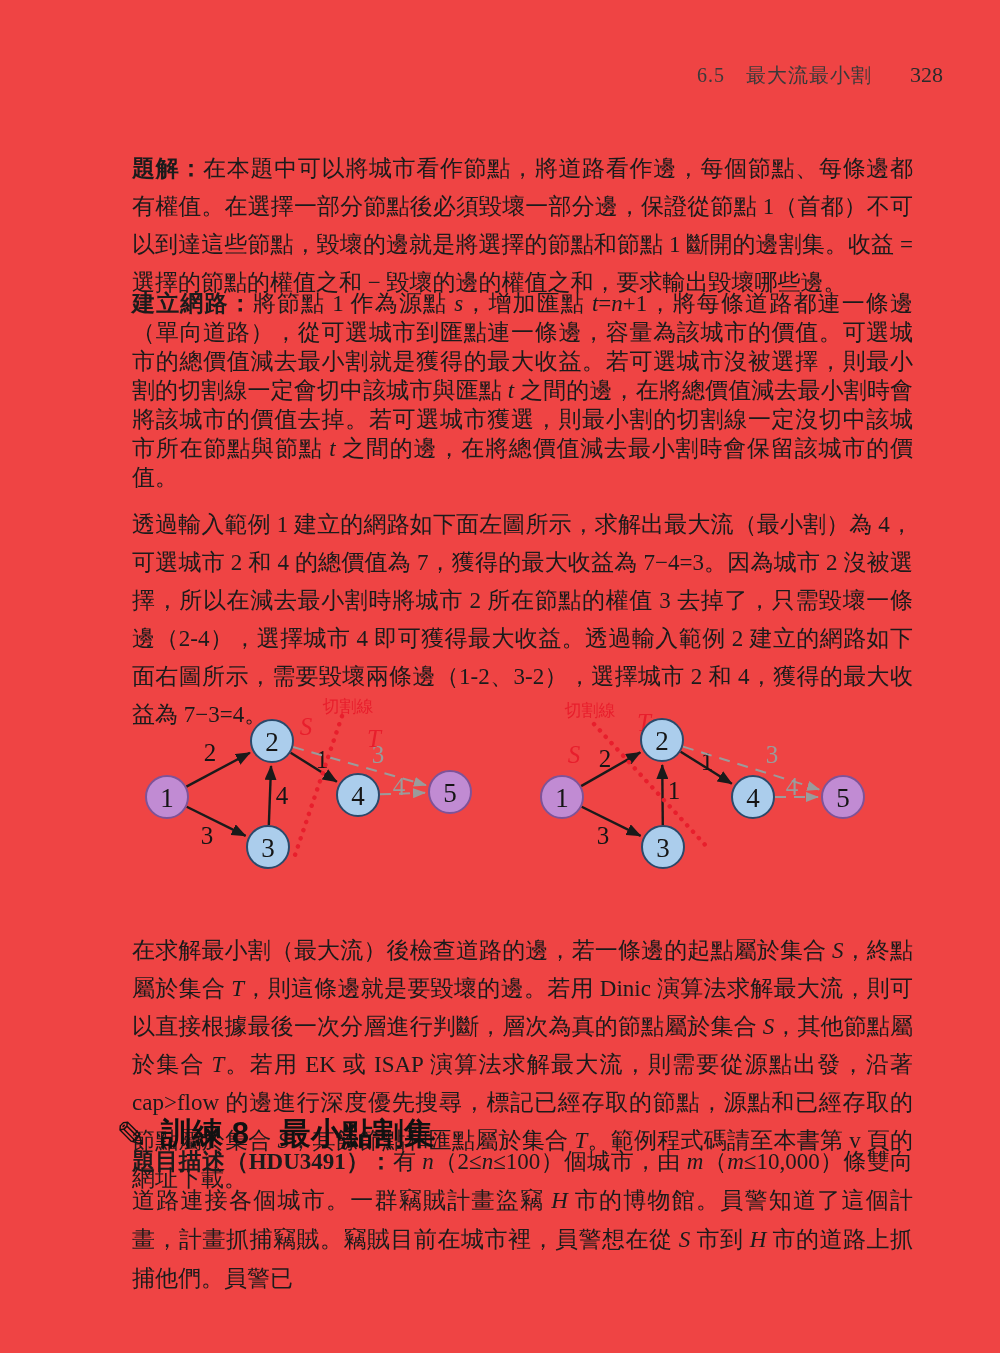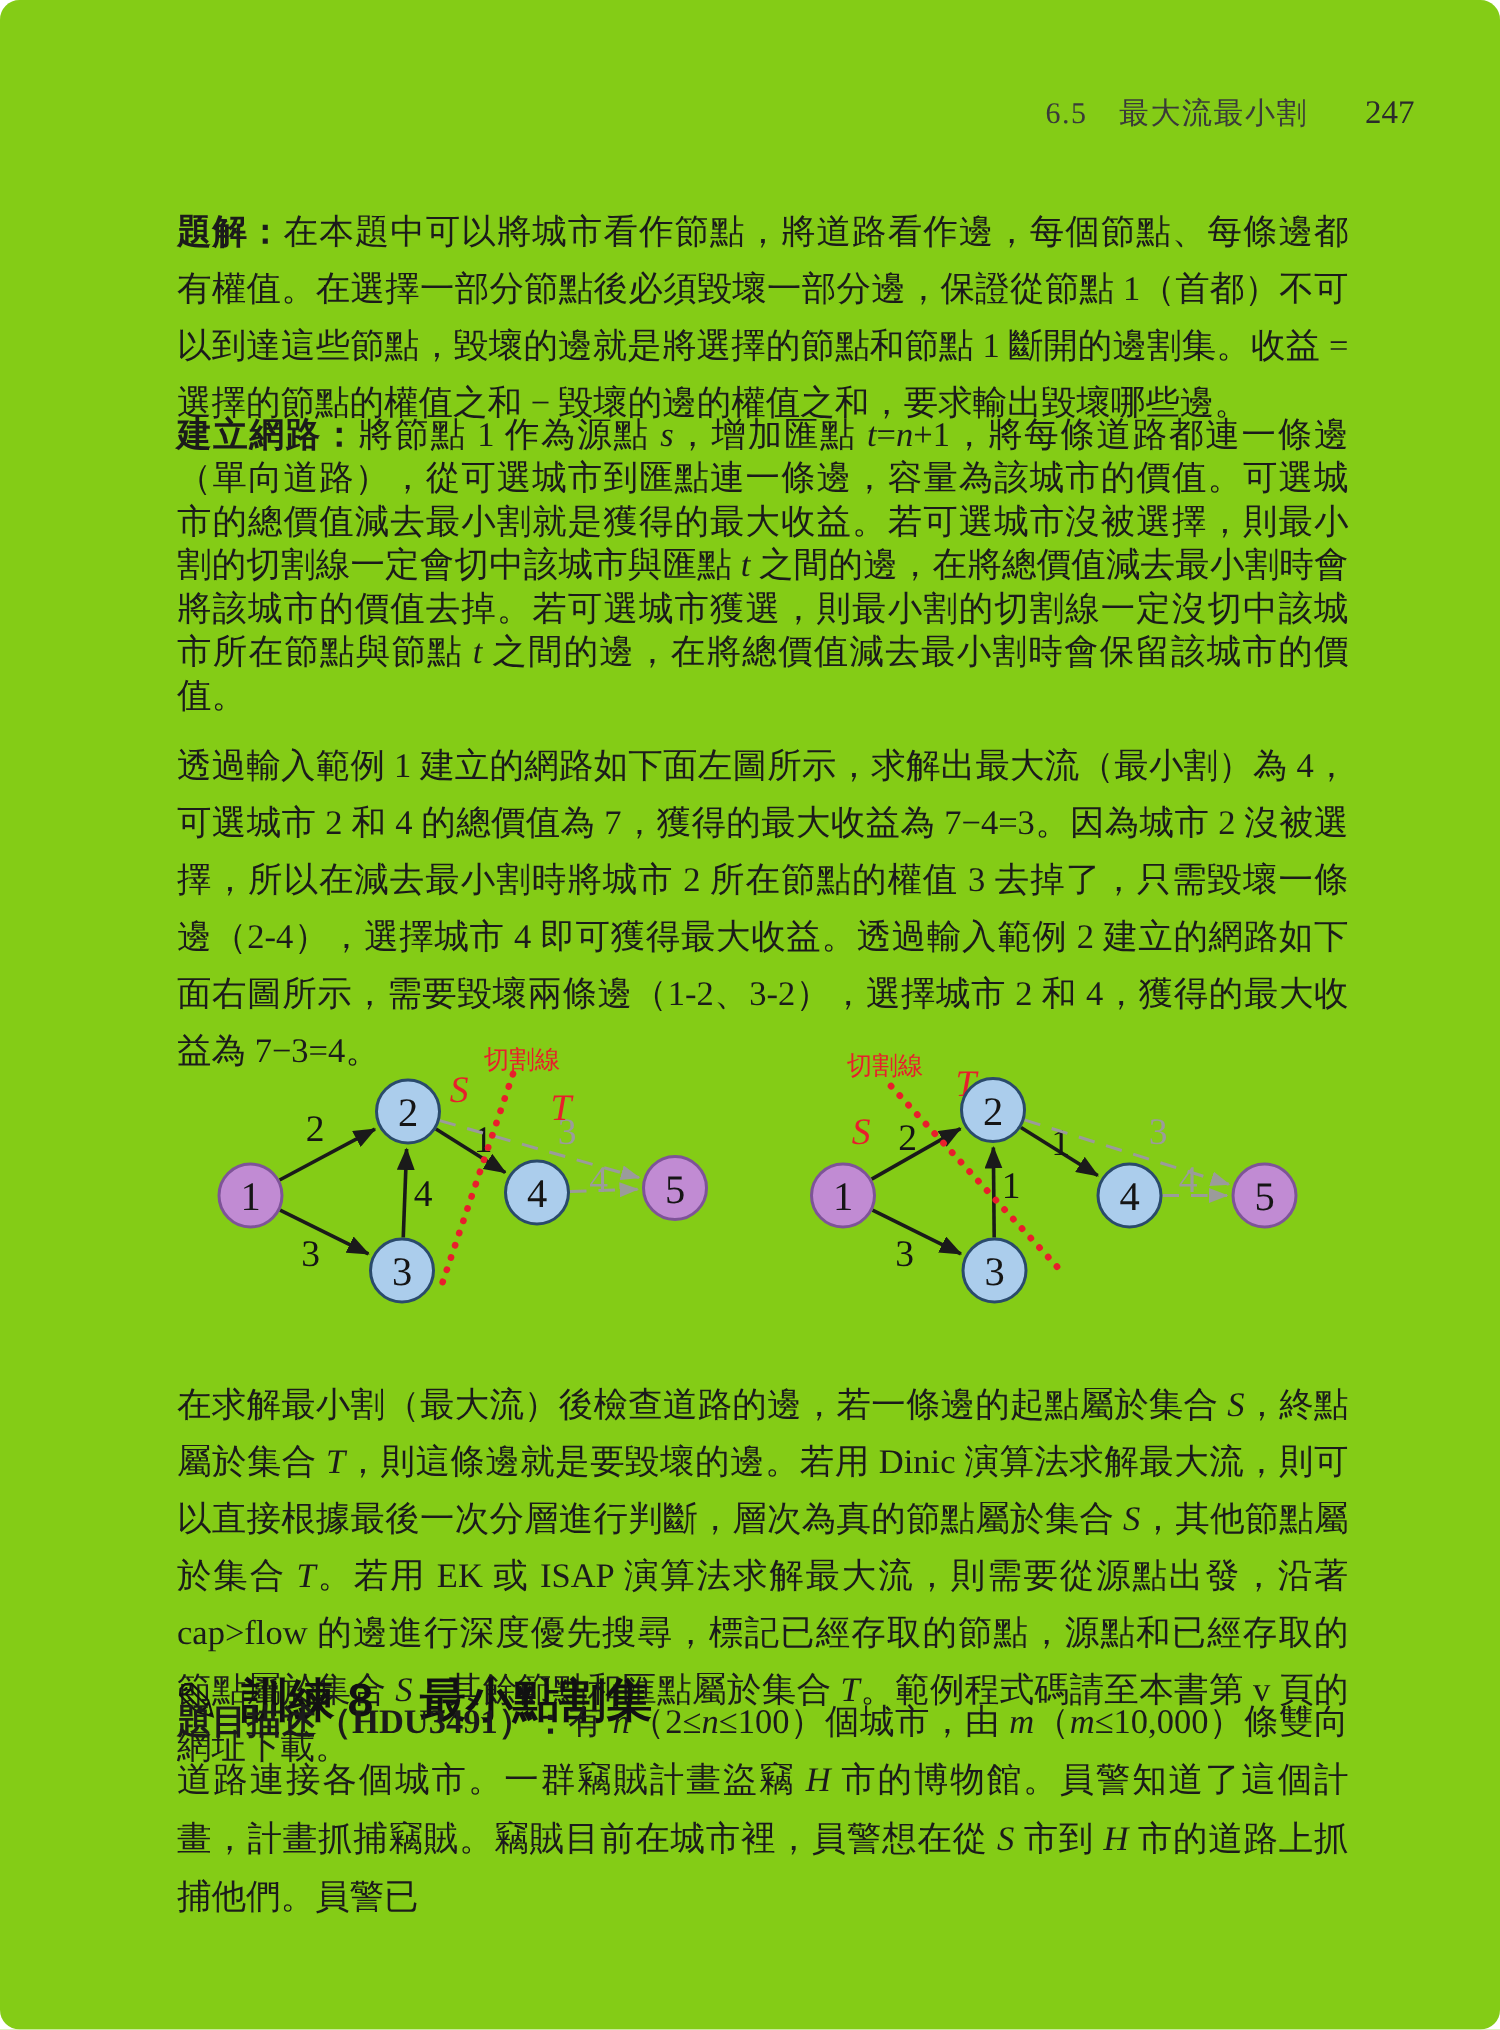--- a/index.html
+++ b/index.html
@@ -1,29 +1,29 @@
 <!DOCTYPE html>
 <html><head>
 <meta charset="utf-8">
 <style>
   html,body{margin:0;padding:0;background:#ffffff;}
   .page{
-    position:relative;width:1000px;height:1353px;background:#84cc16;overflow:hidden;
-    font-family:"Liberation Serif","DejaVu Serif",serif;color:#1b1b1b;border-radius:13px;
+    position:relative;width:1000px;height:1353px;background:#ef4444;overflow:hidden;
+    font-family:"Liberation Serif","DejaVu Serif",serif;color:#1b1b1b;
   }
   
   .running-head{
     position:absolute;top:62px;right:57px;display:flex;align-items:baseline;gap:38px;
     color:#3a3a3a;
   }
   .rh-section{font-size:20px;letter-spacing:1px;}
   .rh-page{font-size:22px;color:#2b2b2b;}
   
   .para{
-    position:absolute;left:118px;width:781px;margin:0;
+    position:absolute;left:118px;width:781px;margin:14px;
     font-size:23px;line-height:38px;text-align:justify;color:#1b1b1b;
   }
   #p1{top:136px;}
   #p2{top:275px;line-height:29px;}
   #p3{top:492px;}
   #p4{top:918px;}
   #p5{top:1128px;line-height:39px;}
   .b{font-weight:bold;}
   .i{font-style:italic;}
   
@@ -46,21 +46,21 @@
   }
   .pencil{font-family:"DejaVu Sans",sans-serif;font-size:37px;line-height:1;transform:translateY(1px);}
 </style>
 </head>
 <body>
 
 <div class="page">
 
   <div class="running-head">
     <span class="rh-section">6.5　最大流最小割</span>
-    <span class="rh-page">247</span>
+    <span class="rh-page">328</span>
   </div>
 
   <p id="p1" class="para"><span class="b">題解：</span><span>在本題中可以將城市看作節點，將道路看作邊，每個節點、每條邊都有權值。在選擇一部分節點後必須毀壞一部分邊，保證從節點 1（首都）不可以到達這些節點，毀壞的邊就是將選擇的節點和節點 1 斷開的邊割集。收益 = 選擇的節點的權值之和 − 毀壞的邊的權值之和，要求輸出毀壞哪些邊。</span></p>
   <p id="p2" class="para"><span class="b">建立網路：</span><span>將節點 1 作為源點 </span><span class="i">s</span><span>，增加匯點 </span><span class="i">t</span><span>=</span><span class="i">n</span><span>+1，將每條道路都連一條邊（單向道路），從可選城市到匯點連一條邊，容量為該城市的價值。可選城市的總價值減去最小割就是獲得的最大收益。若可選城市沒被選擇，則最小割的切割線一定會切中該城市與匯點 </span><span class="i">t</span><span> 之間的邊，在將總價值減去最小割時會將該城市的價值去掉。若可選城市獲選，則最小割的切割線一定沒切中該城市所在節點與節點 </span><span class="i">t</span><span> 之間的邊，在將總價值減去最小割時會保留該城市的價值。</span></p>
   <p id="p3" class="para"><span>透過輸入範例 1 建立的網路如下面左圖所示，求解出最大流（最小割）為 4，可選城市 2 和 4 的總價值為 7，獲得的最大收益為 7−4=3。因為城市 2 沒被選擇，所以在減去最小割時將城市 2 所在節點的權值 3 去掉了，只需毀壞一條邊（2-4），選擇城市 4 即可獲得最大收益。透過輸入範例 2 建立的網路如下面右圖所示，需要毀壞兩條邊（1-2、3-2），選擇城市 2 和 4，獲得的最大收益為 7−3=4。</span></p>
 
   <svg id="net-svg" viewBox="0 0 780 196" xmlns="http://www.w3.org/2000/svg">
     <defs>
       <marker id="ar-b" markerUnits="userSpaceOnUse" markerWidth="15" markerHeight="12" refX="14" refY="6" orient="auto">
         <path d="M0,0 L15,6 L0,12 z" fill="#1a1a1a"></path>

